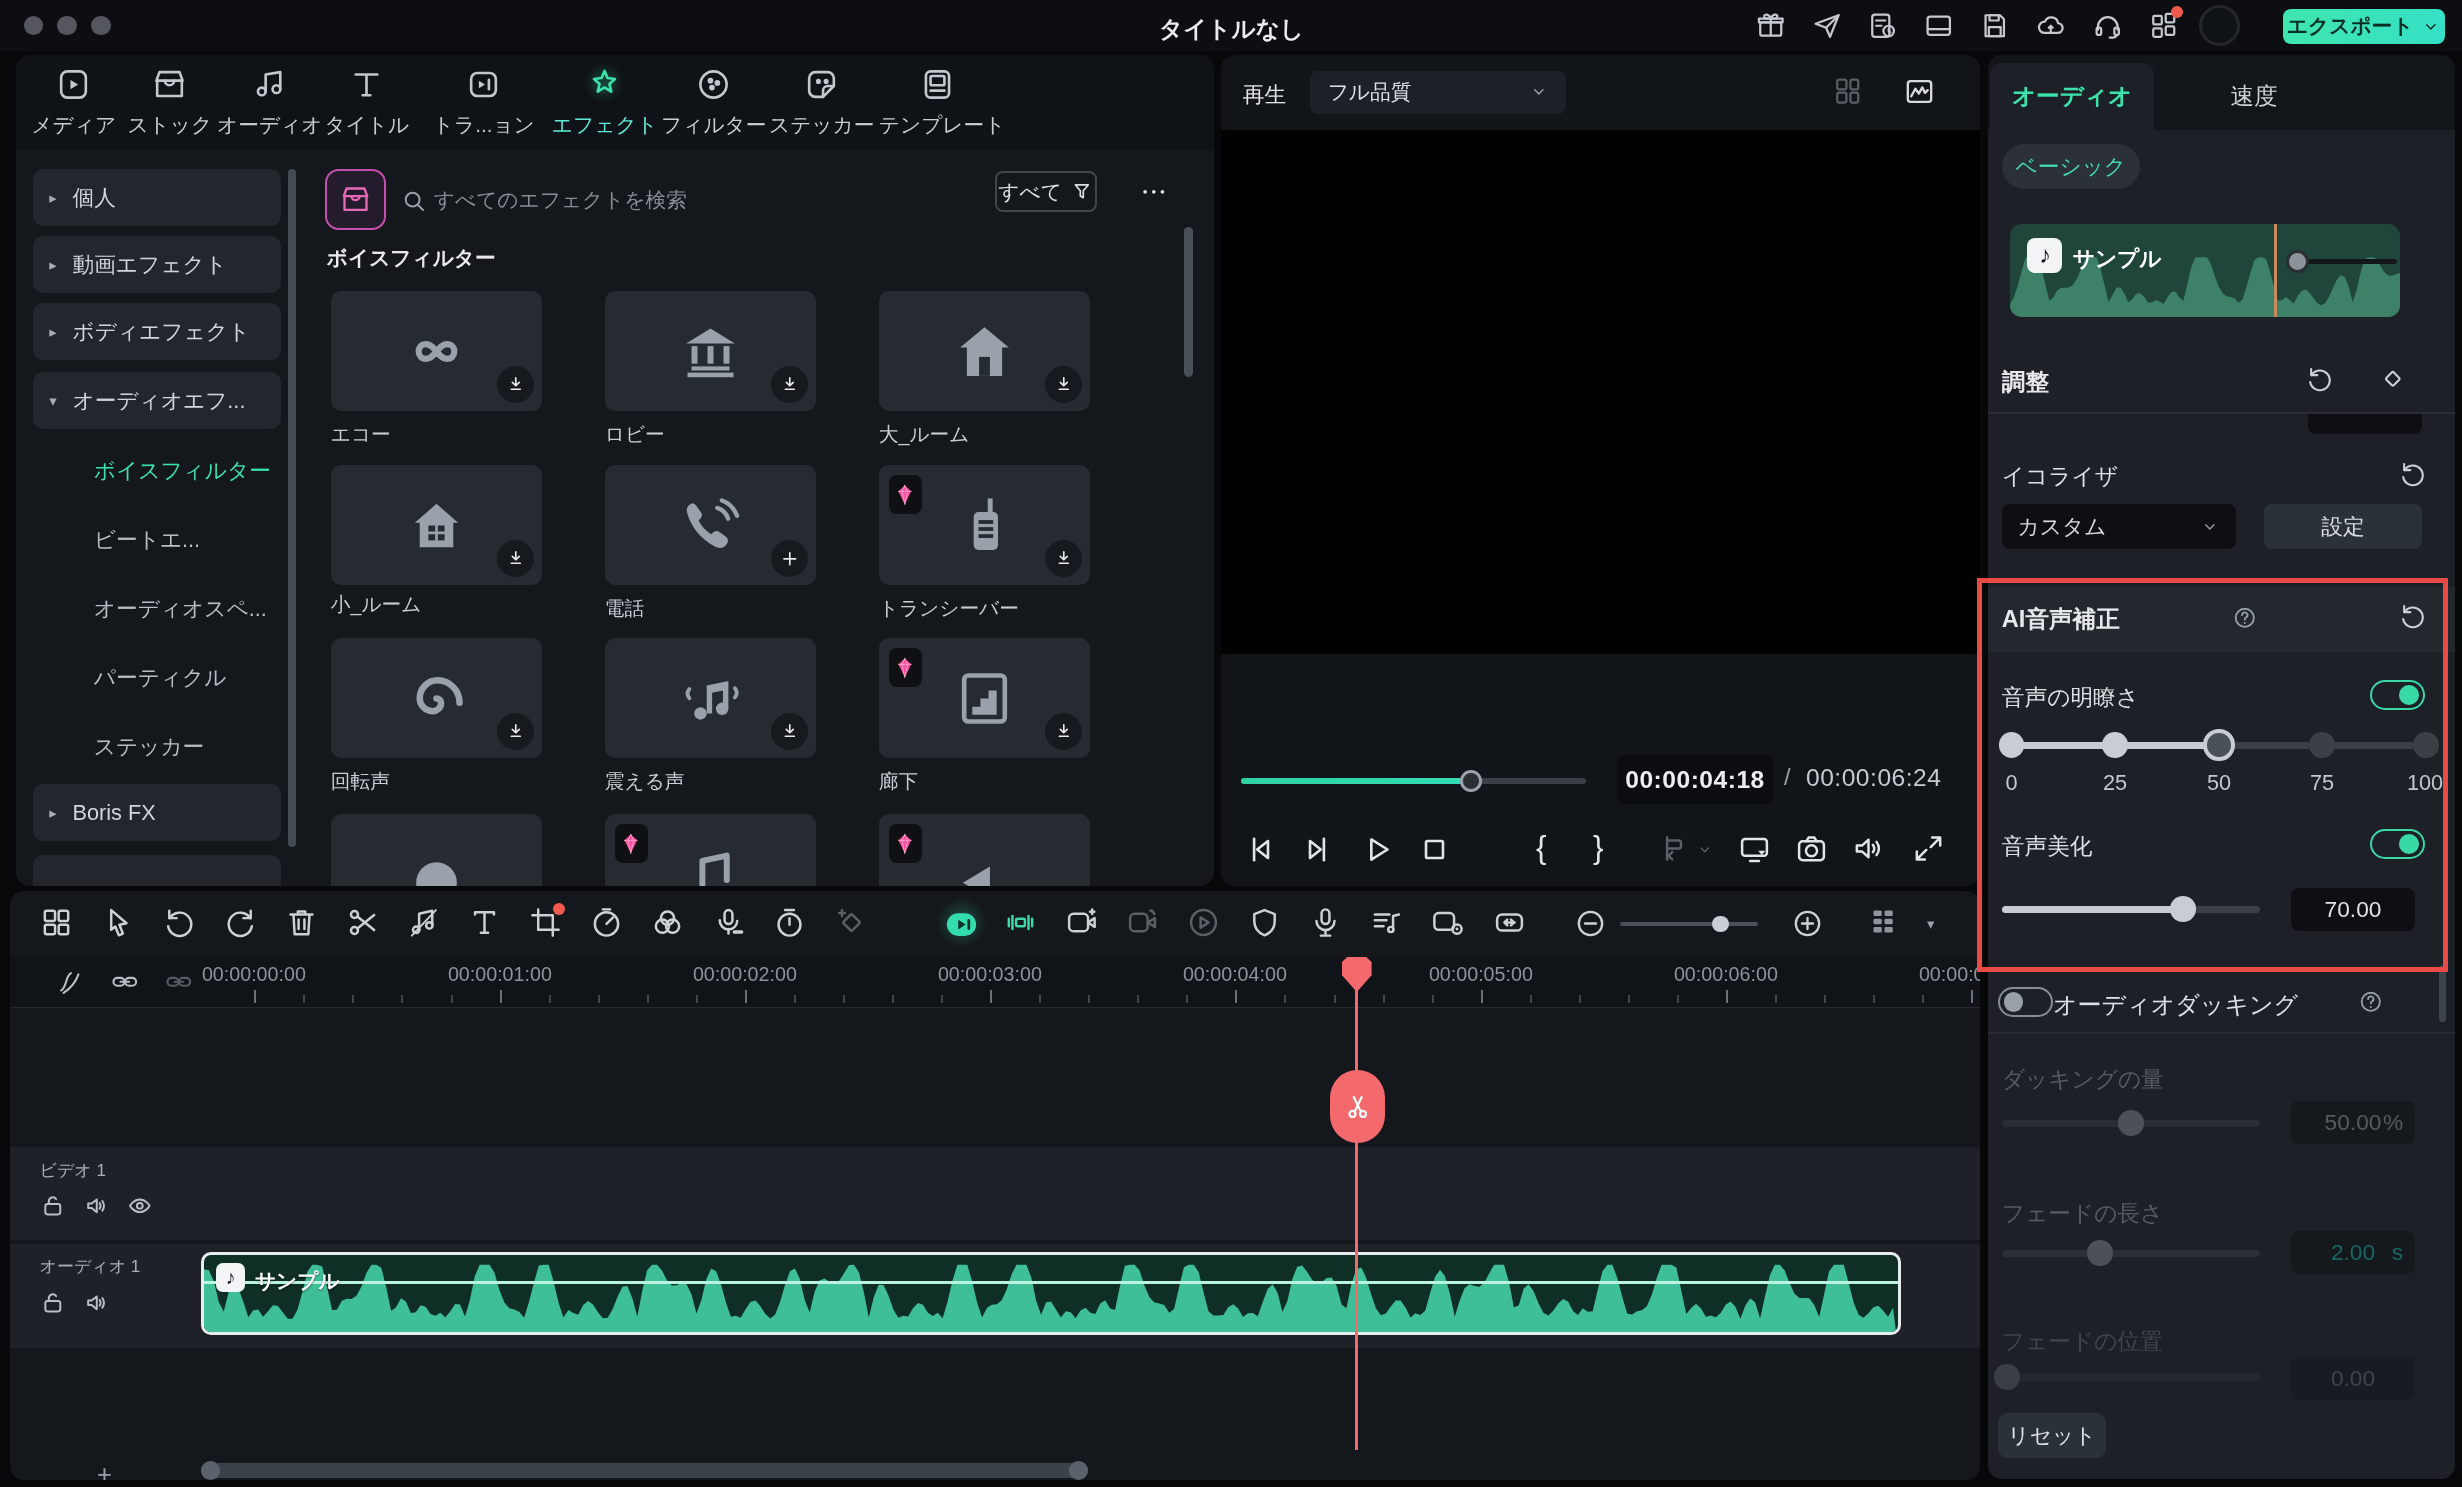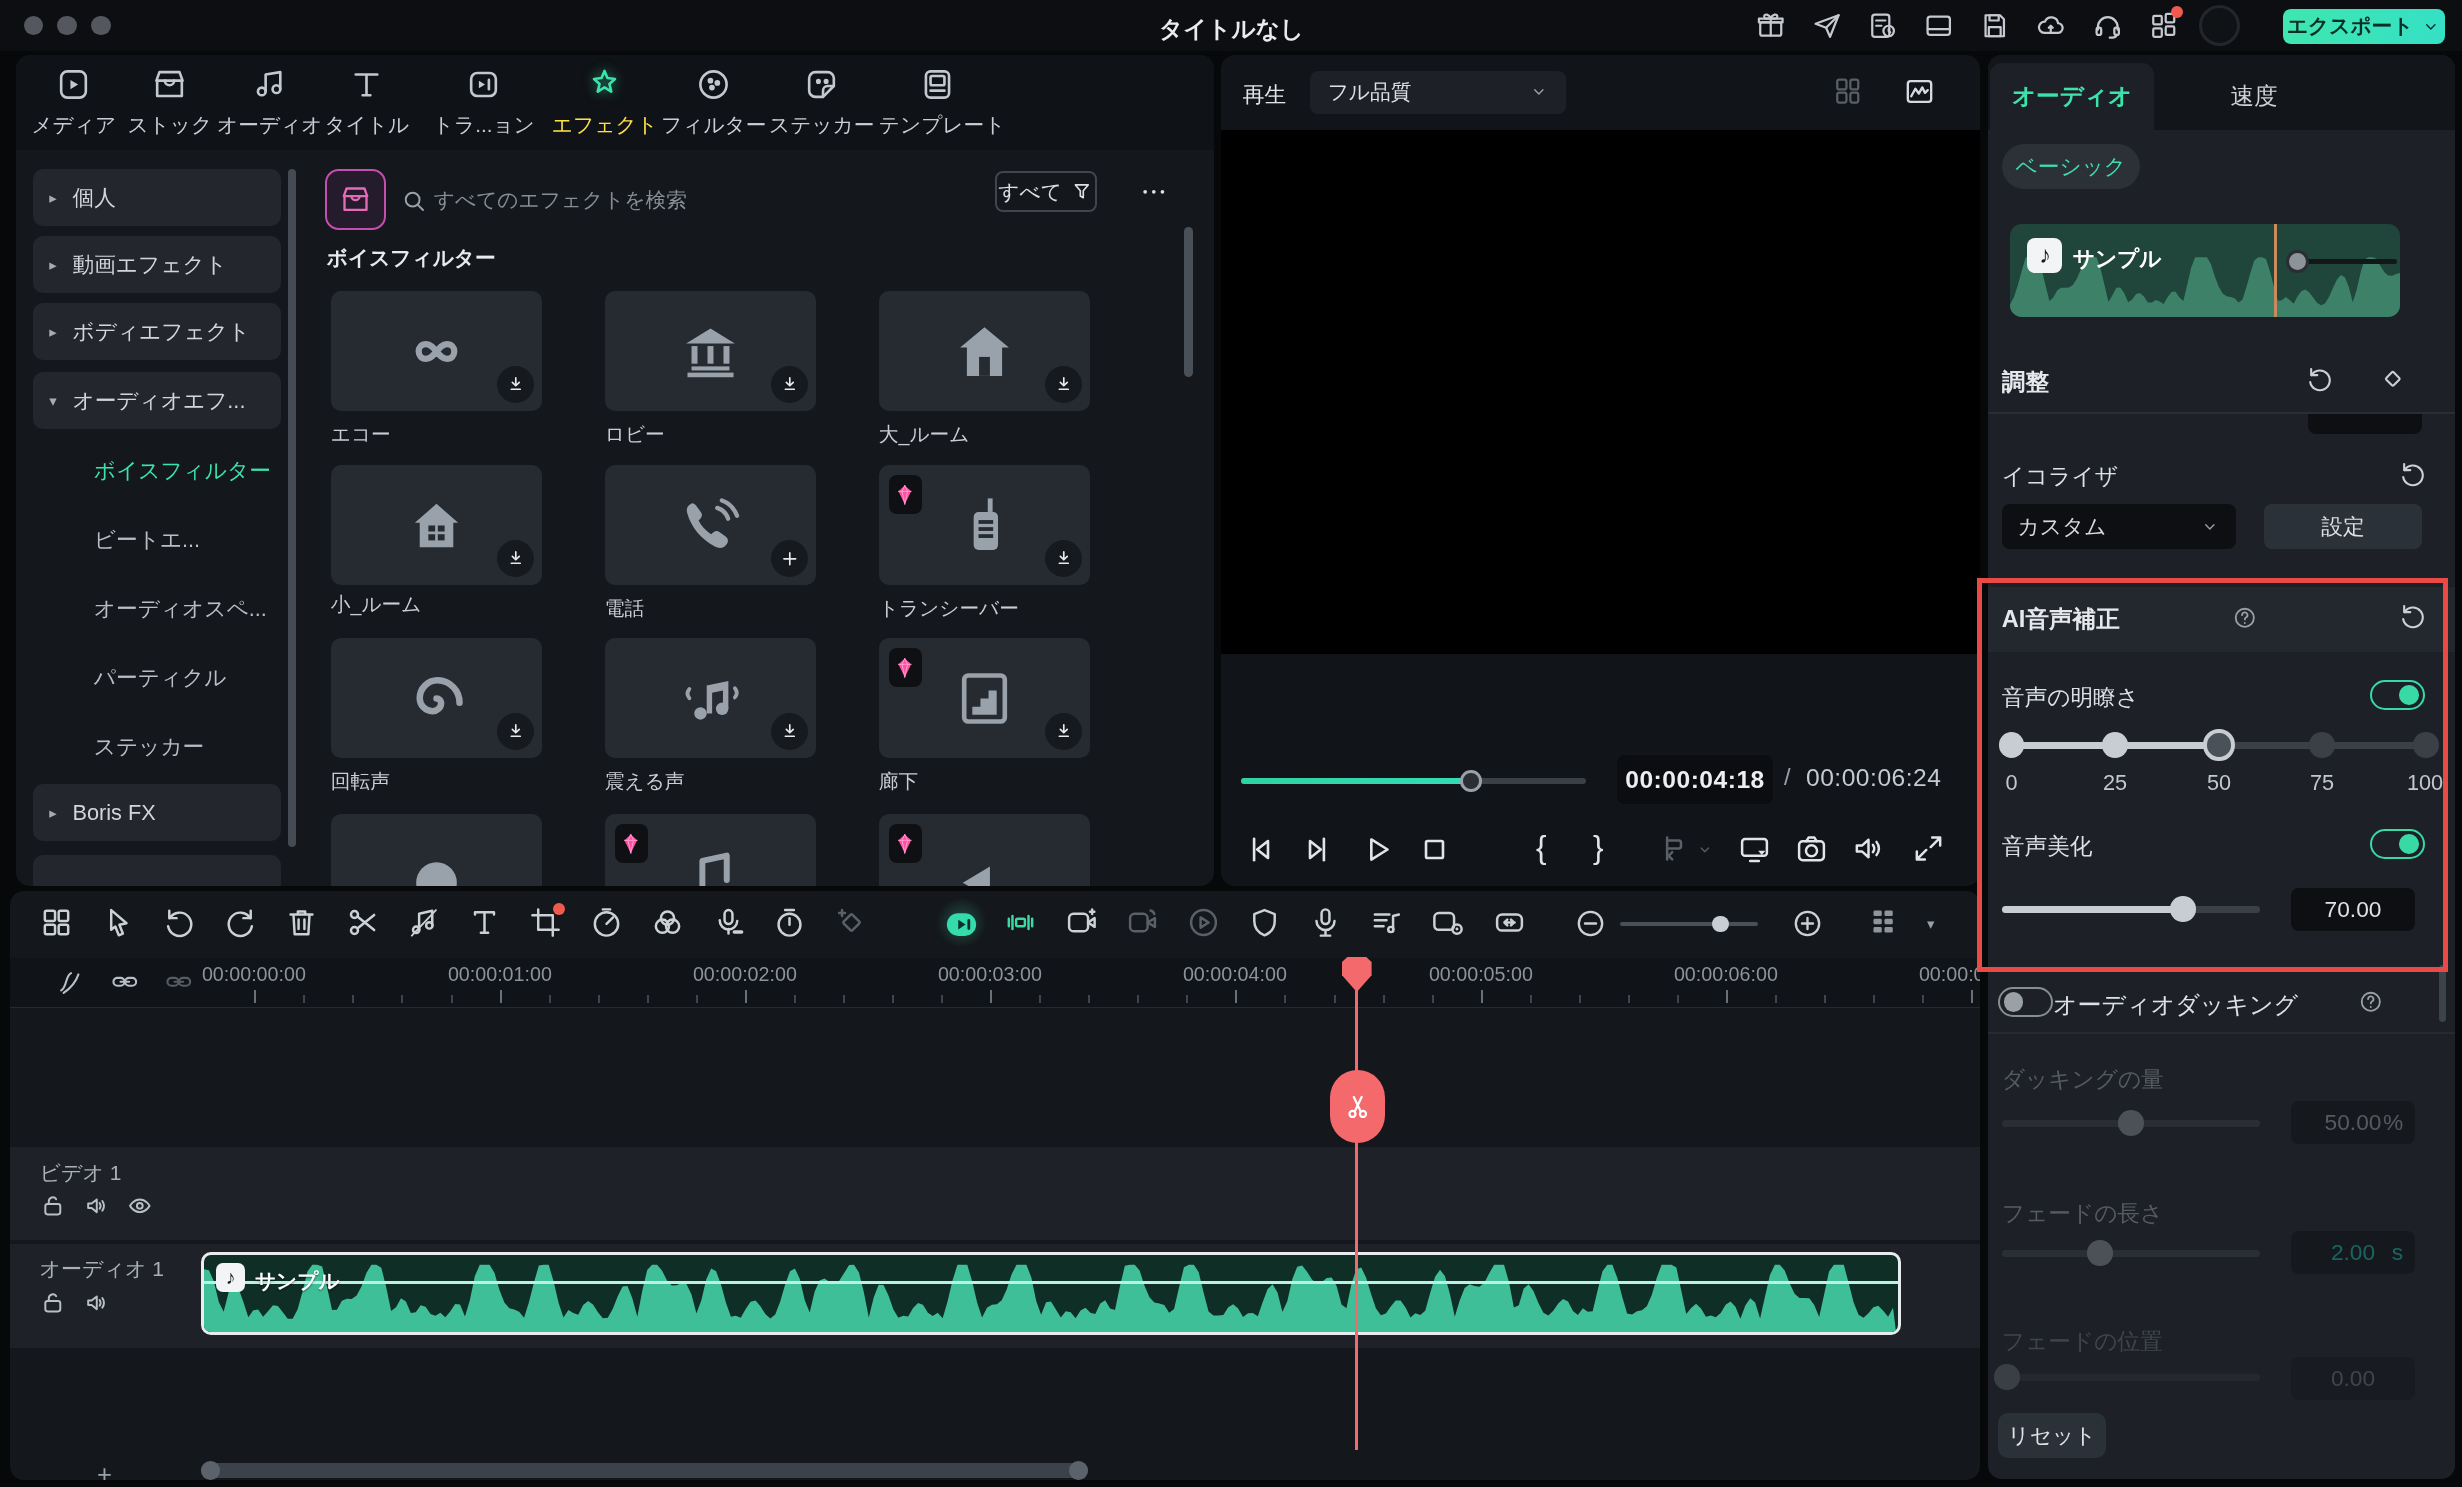--- a/index.html
+++ b/index.html
@@ -23,21 +23,21 @@
     display:flex;align-items:center;justify-content:center;gap:7.9px;}
 
   
   .media-panel{left:15.8px;top:55px;width:1198px;height:831px;background:#14171c;}
   .navtabs{position:absolute;left:0;top:0;width:100%;height:95px;background:#0f1216;}
   .navtab{position:absolute;top:9.9px;width:118px;text-align:center;color:#c9ced4;cursor:default;}
   .navtab .ic{height:39px;color:#c3c8ce;}
   .navtab .lbl{font-size:20.7px;margin-top:3.9px;white-space:nowrap;}
   .navtab.active{color:#3be2a9;}
   .navtab.active .ic{color:#3be2a9;filter:drop-shadow(0 0 5.9px rgba(59,226,169,.6));}
-  .navtab.active .lbl{color:#fde047;font-family:Liberation Mono, monospace;}
+  .navtab.active .lbl{color:#5eead4;font-family:Liberation Mono, monospace;}
 
   .side-group{position:absolute;left:17.7px;width:248px;height:57px;border-radius:9.9px;background:#23262c;
     display:flex;align-items:center;color:#d2d6db;font-size:21.7px;}
   .side-group .arrow{width:39px;text-align:center;font-size:14.8px;color:#a7acb3;}
   .side-sub{position:absolute;left:78px;height:35px;display:flex;align-items:center;color:#b9bec5;font-size:21.7px;}
   .side-sub.active{color:#3be2a9;}
   .vbar{position:absolute;border-radius:4.9px;background:#454b53;}
 
   .store-btn{position:absolute;left:309px;top:114px;width:61px;height:61px;border-radius:13.8px;background:#241c2c;
     border:2px solid #c44fae;box-sizing:border-box;color:#e66ab8;display:flex;align-items:center;justify-content:center;}
@@ -114,21 +114,21 @@
   
   .tl-panel{left:9.9px;top:891px;width:1970px;height:589px;background:#14171b;}
   .tl-tool{position:absolute;top:13.8px;color:#ccd1d6;}
   .tl-tool.dim{color:#5a6066;}
   .tl-tool.accent{color:#3bd9a4;}
   .glow{position:absolute;width:51px;height:51px;border-radius:50%;background:radial-gradient(circle,rgba(61,220,170,.30),rgba(61,220,170,0) 70%);}
   .ruler{position:absolute;left:0;top:67px;width:1970px;height:49px;background:#101318;border-bottom:1px solid #262a30;}
   .rlabel{position:absolute;top:4.9px;font-size:19.7px;color:#8d939b;transform:translateX(-50%);white-space:nowrap;}
   .rtick{position:absolute;background:#555b63;width:2px;}
   .trackrow{position:absolute;left:0;width:1970px;background:#1e2228;}
-  .trk-name{position:absolute;left:29.6px;font-size:21px;color:#aab0b6;}
+  .trk-name{position:absolute;left:29.6px;font-size:17px;color:#aab0b6;}
   .trk-ics{position:absolute;left:29.6px;display:flex;gap:15.8px;color:#b9bfc5;}
   .clip{position:absolute;left:191px;top:361px;width:1700px;height:83px;border-radius:9.9px;border:3.9px solid #e9ecef;
     box-sizing:border-box;background:#0f2e25;overflow:hidden;}
   .vol-line{position:absolute;left:0;top:25.6px;width:100%;height:3px;background:#b9f2de;}
   .clip-note{position:absolute;left:11.8px;top:7.9px;width:29.6px;height:29.6px;border-radius:6.9px;background:#f2f4f5;color:#14181c;
     font-size:19.7px;display:flex;align-items:center;justify-content:center;}
   .clip-name{position:absolute;left:51px;top:11.8px;color:#fff;font-size:20.7px;font-weight:700;text-shadow:0 1px 2px rgba(0,0,0,.5);}
   .playhead-line{position:absolute;left:1355px;top:957px;width:3px;height:493px;background:#f4696b;z-index:30;}
   .playhead-flag{position:absolute;left:1342px;top:957px;width:29.6px;height:35px;background:#f4696b;z-index:31;
     clip-path:polygon(18% 0,82% 0,100% 14%,100% 52%,50% 100%,0 52%,0 14%);}

